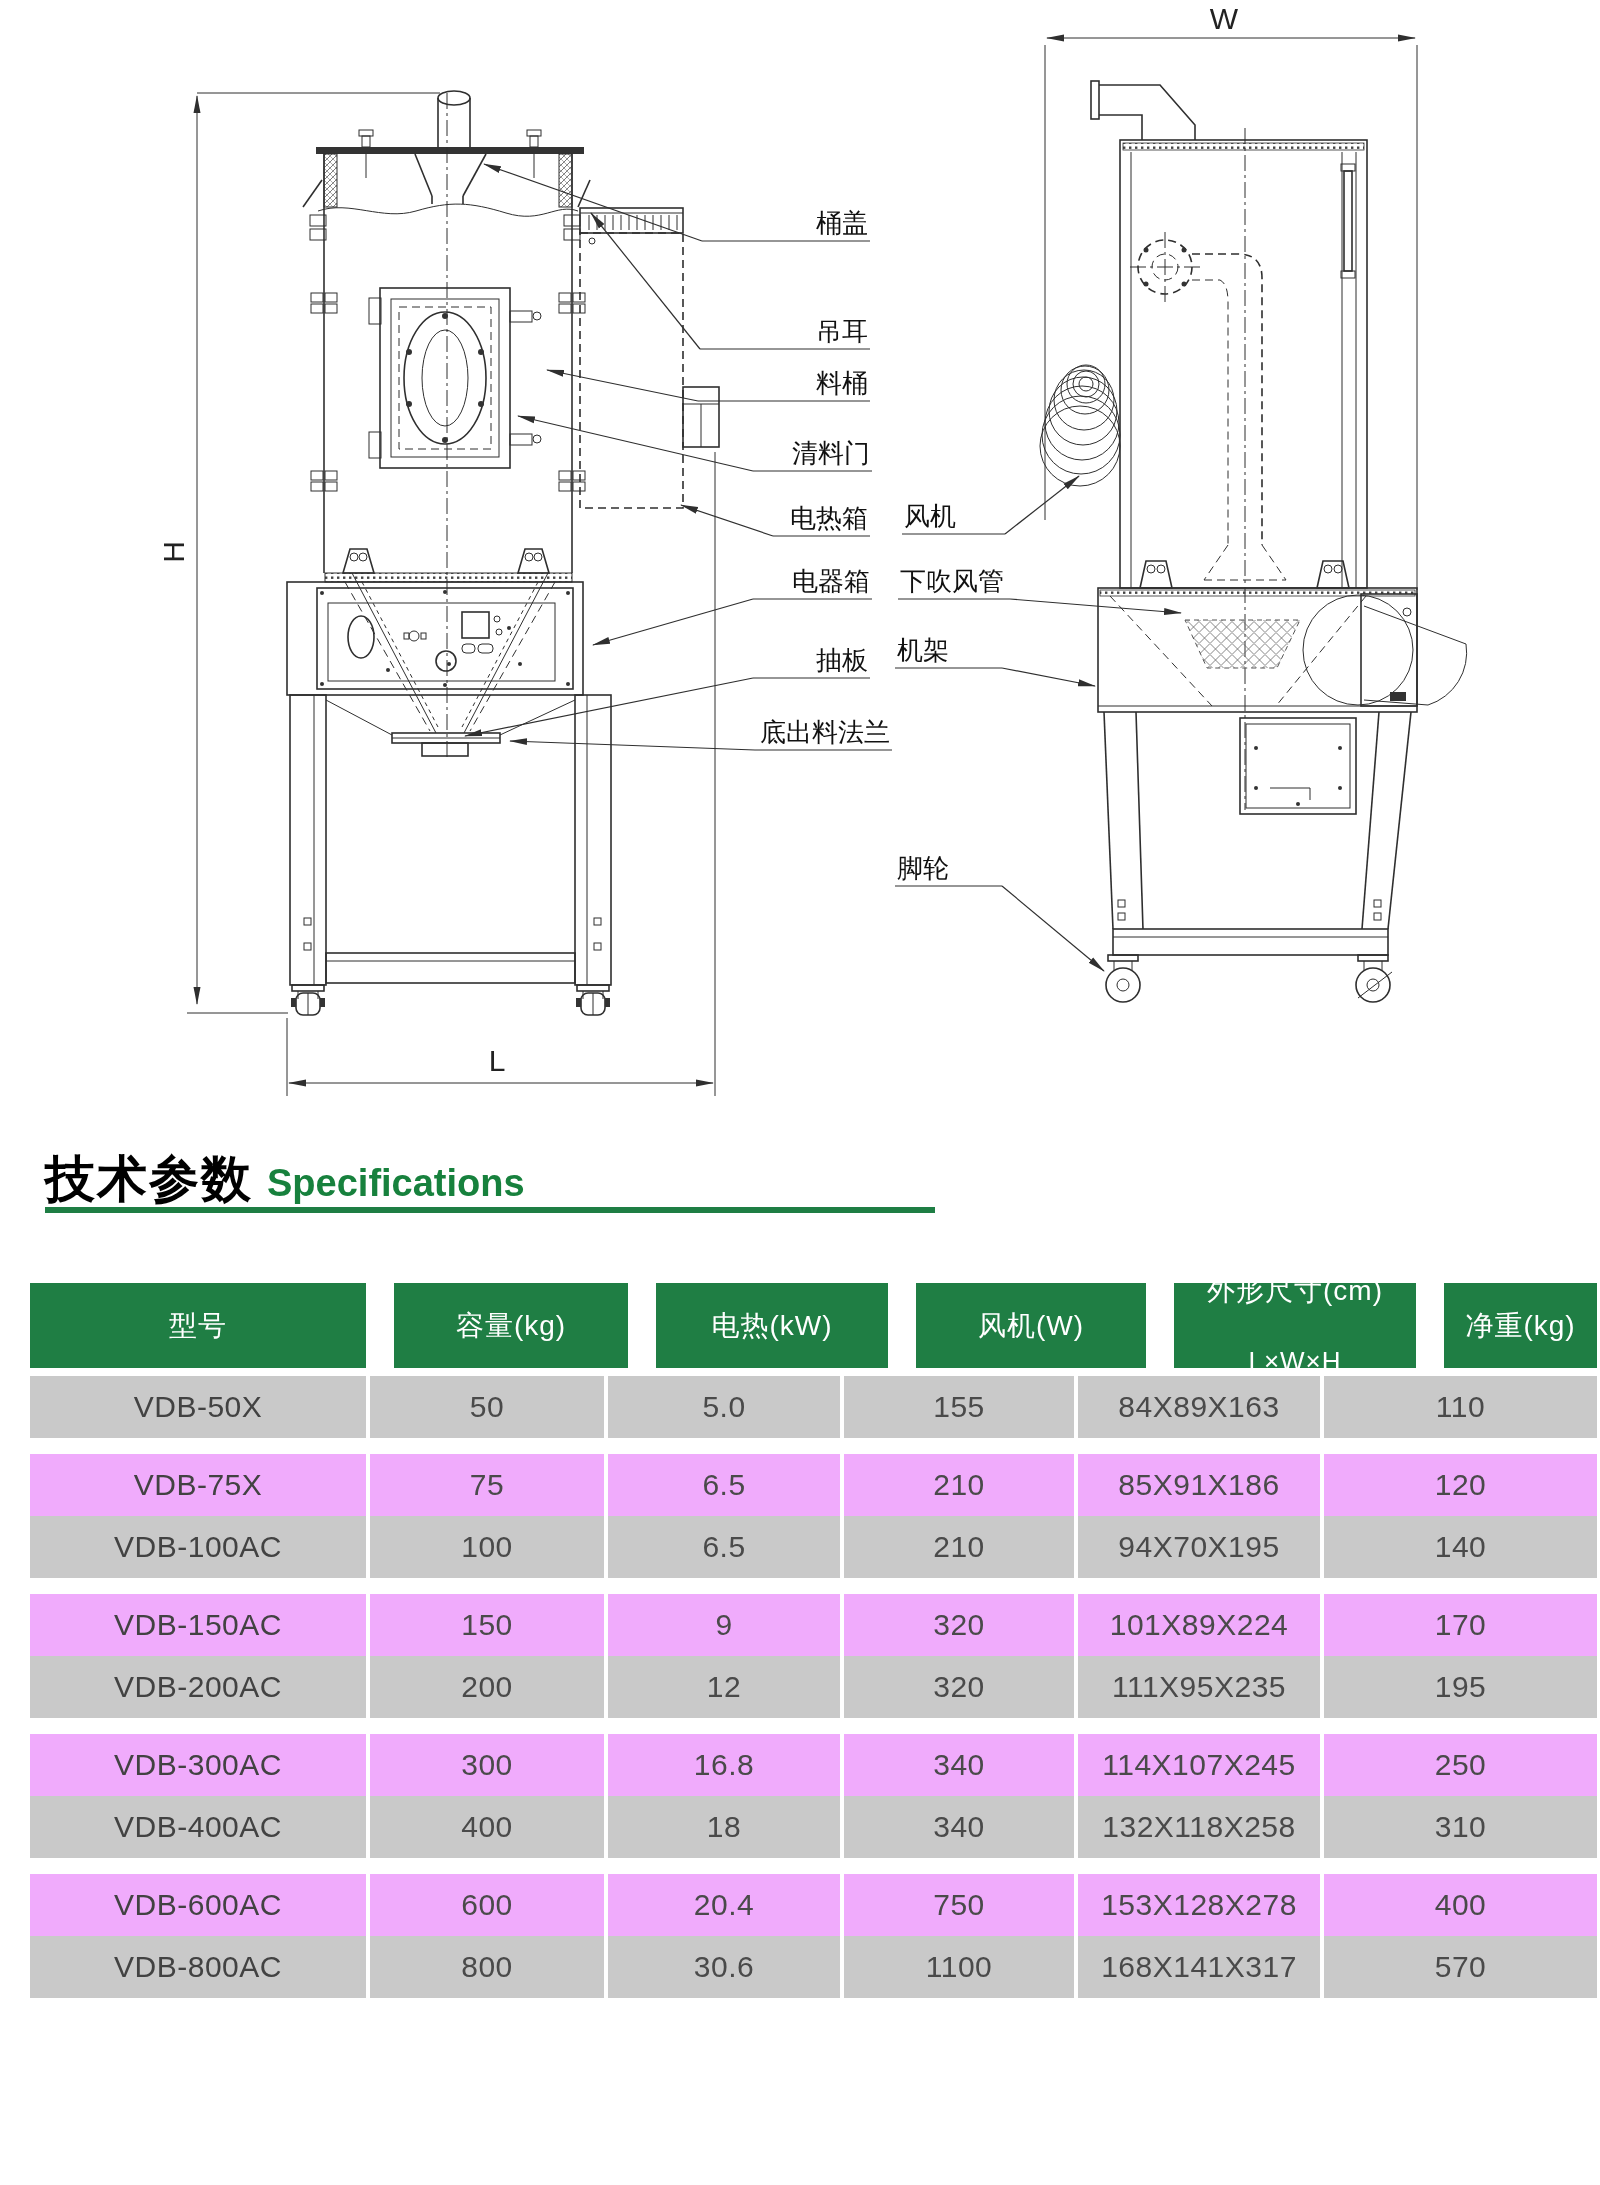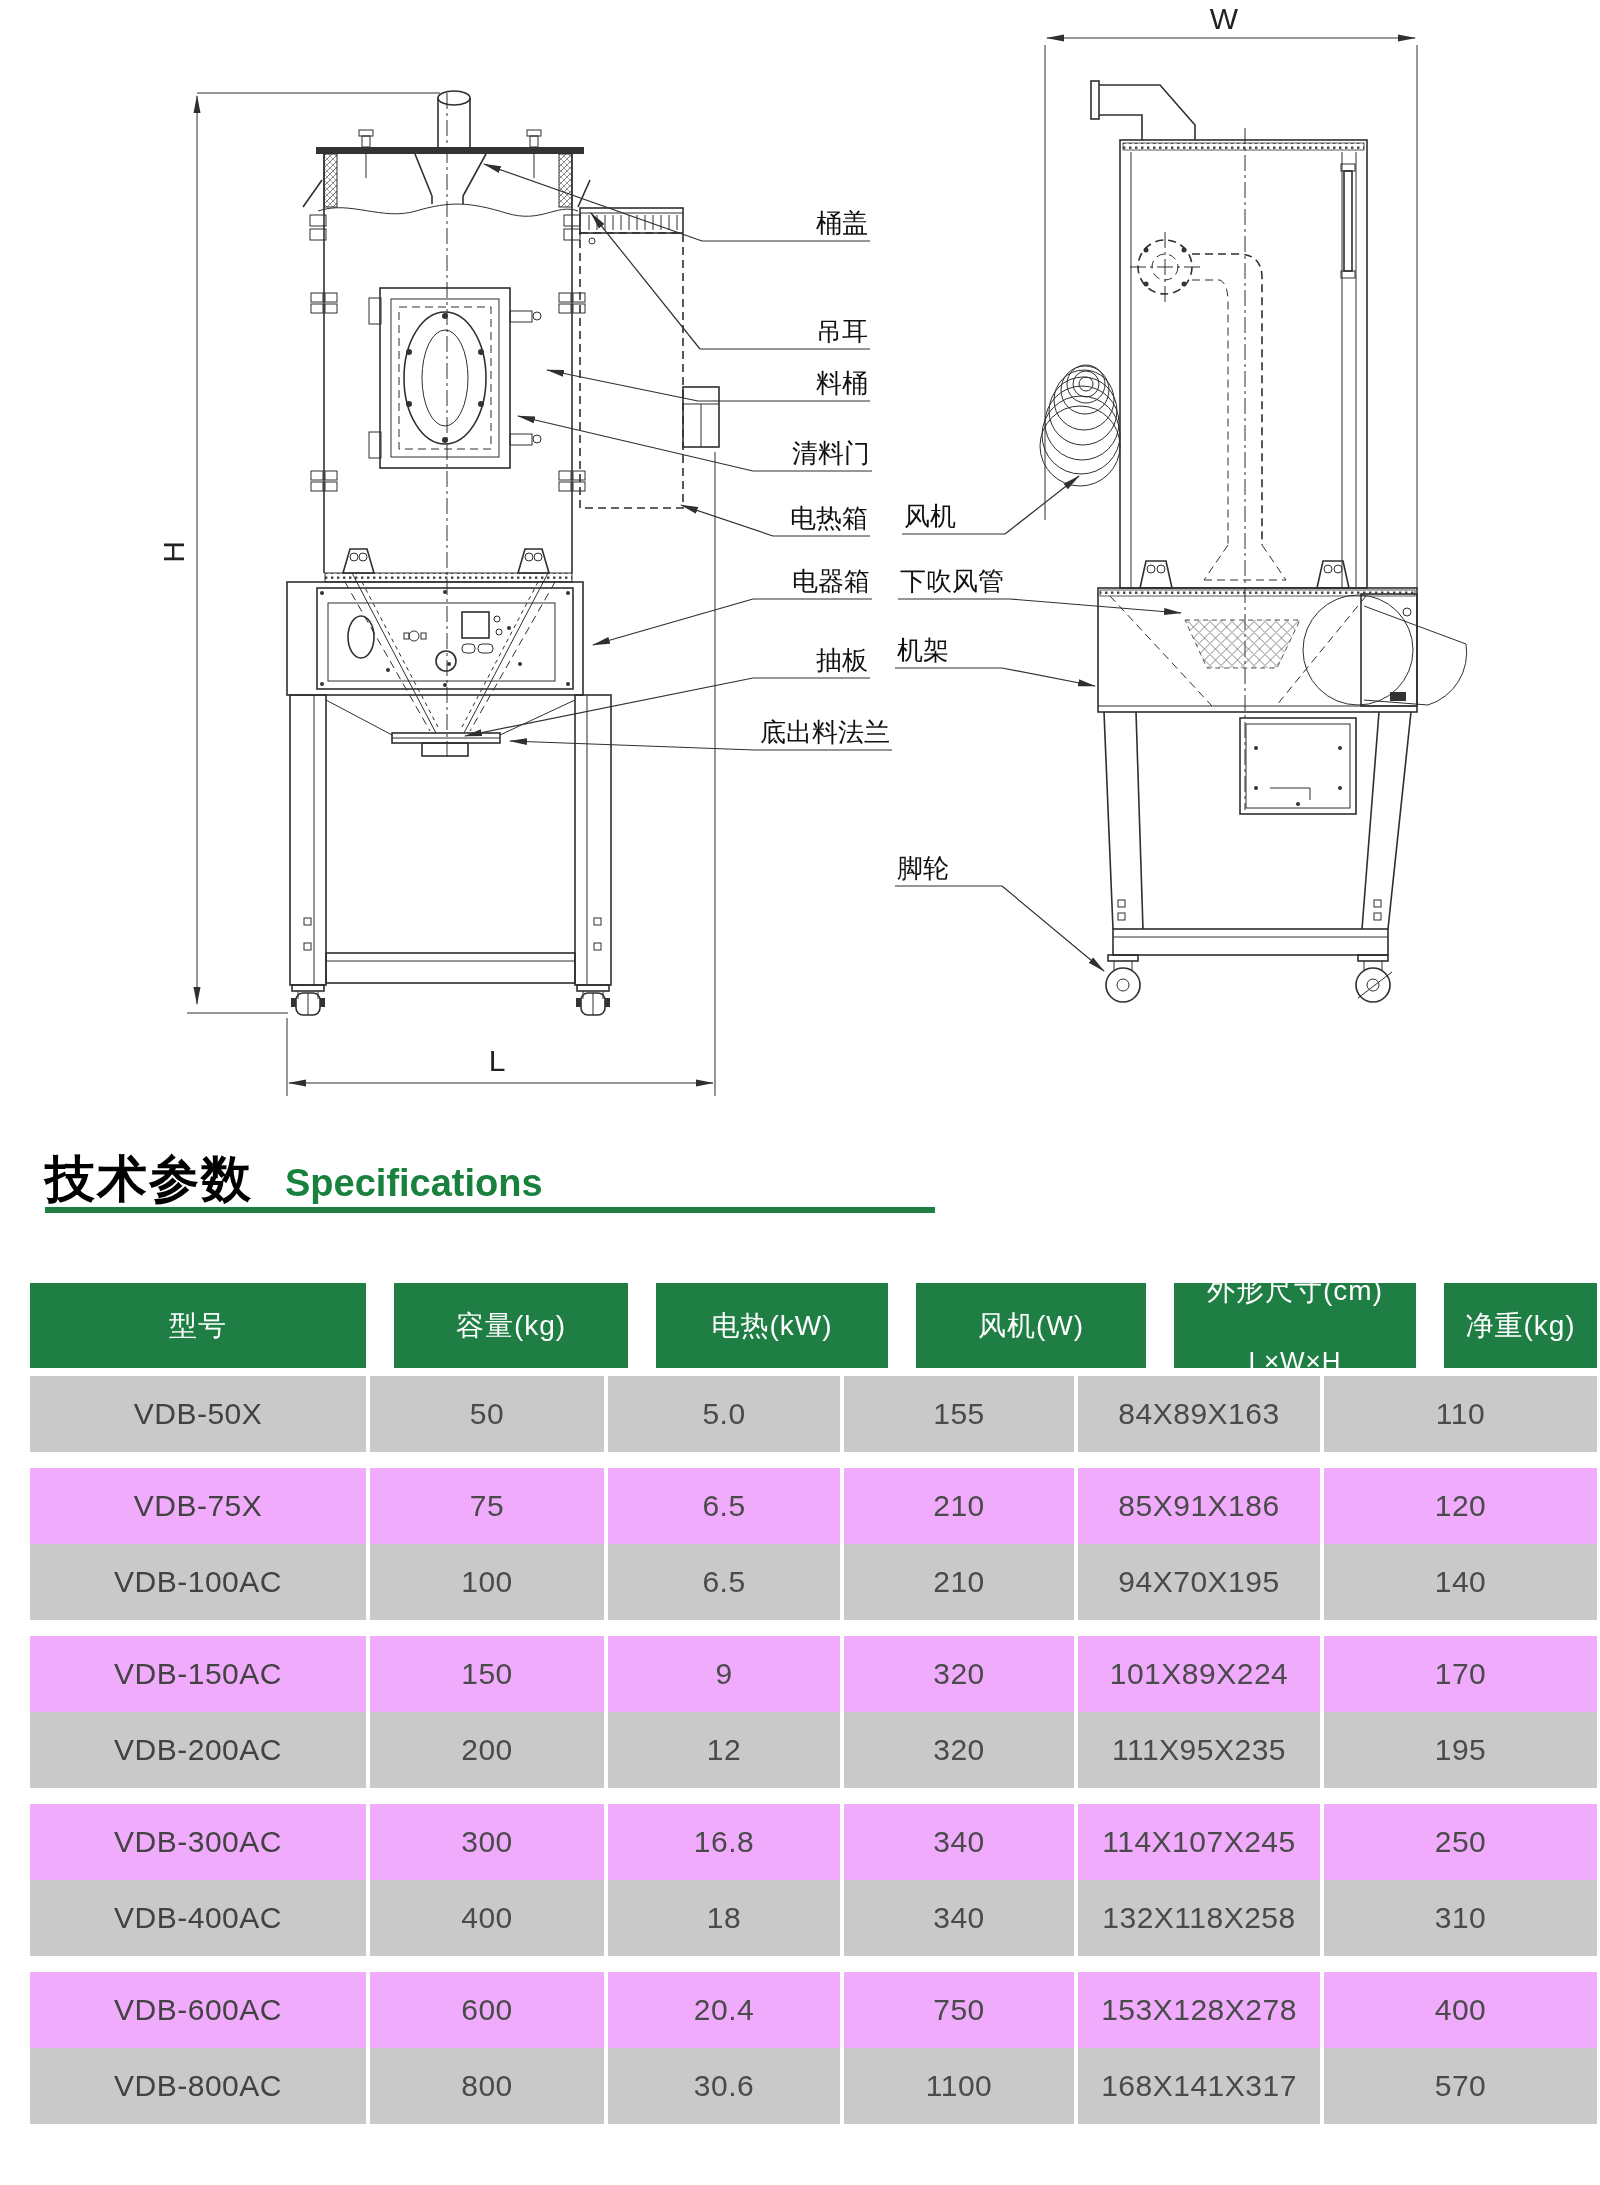--- a/index.html
+++ b/index.html
@@ -13,38 +13,38 @@
   .dash{ stroke-dasharray:8 5; }
   .dashs{ stroke-dasharray:4 4; }
   .ddot{ stroke-dasharray:16 4 3 4; }
   .leader { stroke:#2f2f2f; fill:none; stroke-width:1.2; }
   .lbl { font-size:26px; fill:#111; }
   .dimlbl { font-size:30px; fill:#222; }
   .fill { fill:#333; stroke:none; }
 
   .title-block { position:absolute; left:45px; top:1146px; white-space:nowrap; }
   .title-zh { font-size:50px; font-weight:bold; color:#000000; letter-spacing:2px; }
-  .title-en { font-size:38px; font-weight:600; color:#17813d; margin-left:32px; }
+  .title-en { font-size:38px; font-weight:600; color:#17813d; margin-left:14px; }
   .title-rule { position:absolute; left:45px; top:1207px; width:890px; height:6px; background:#1e7e44; }
 
   .spec-table { position:absolute; left:30px; top:1283px; width:1567px; }
   .t-head, .t-body-row {
     display:grid;
     grid-template-columns:336px 234px 232px 230px 242px 1fr;
     column-gap:4px;
   }
   .t-head { margin-bottom:8px;gap:28px; }
   .th {
     background:#1f7e44; color:#fff; height:85px;
     display:flex; flex-direction:column; align-items:center; justify-content:center;
     font-size:28px; letter-spacing:1px; text-align:center; line-height:1.18;
   }
   .th .sub { font-size:26px;margin-top:39px; }
   .td {
-    height:76px; display:flex; align-items:center; justify-content:center;
+    height:62px; display:flex; align-items:center; justify-content:center;
     font-size:30px; color:#4a4a4a; letter-spacing:0.5px;
   }
   .row-gray  .td { background:#c9c9c9; }
   .row-white .td { background:#f0abfc;margin-top:16px; }
   .td.model { color:#424242; }
 </style>
 </head>
 <body>
 
 <div class="page">

